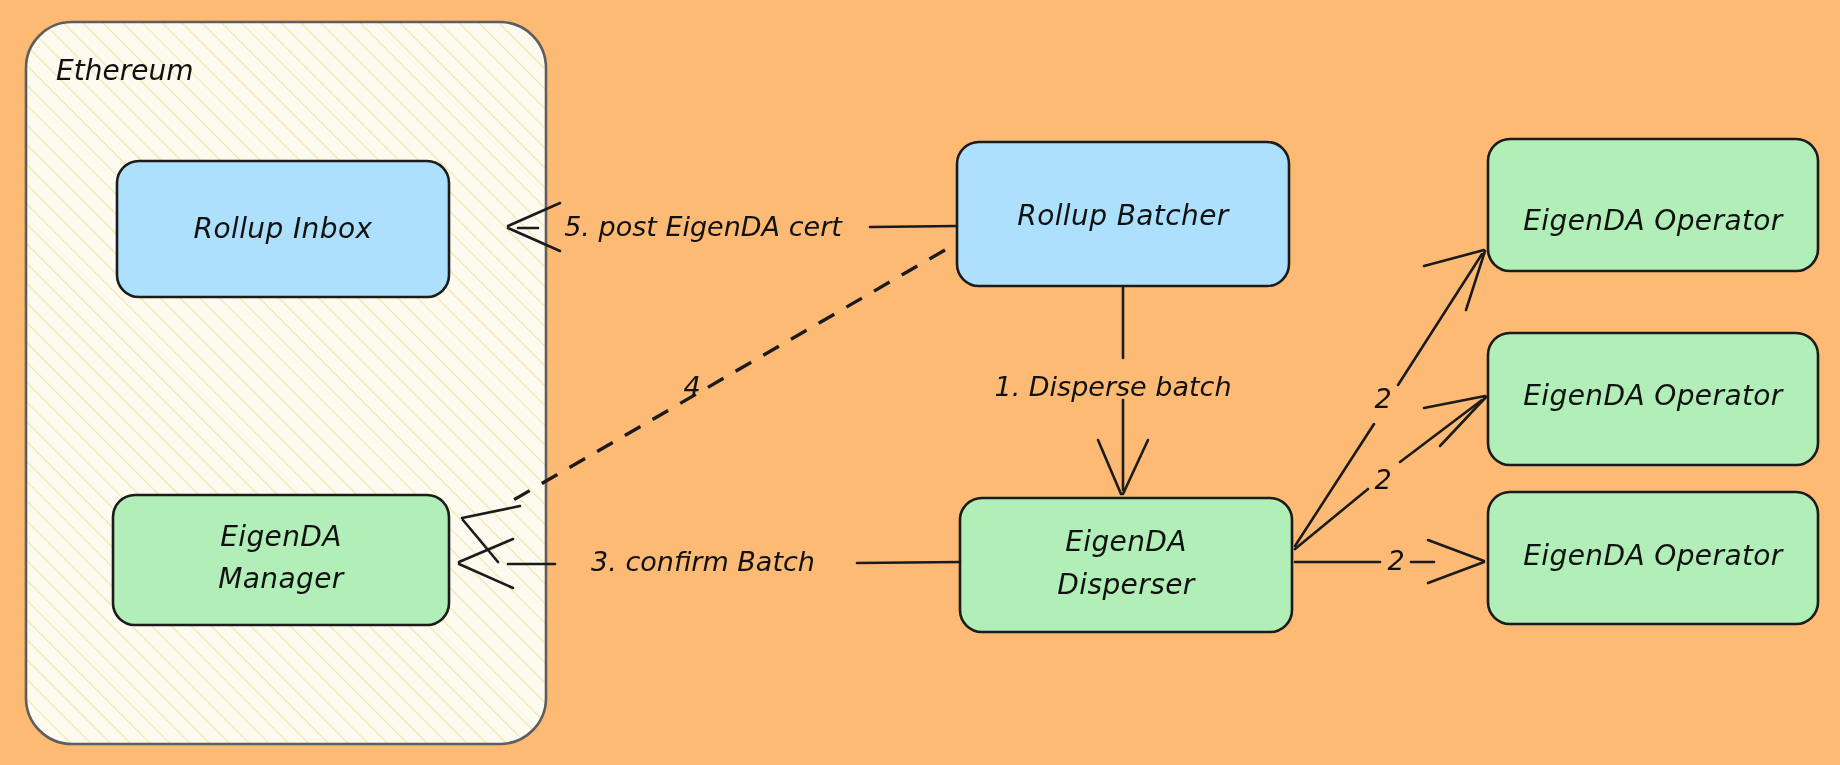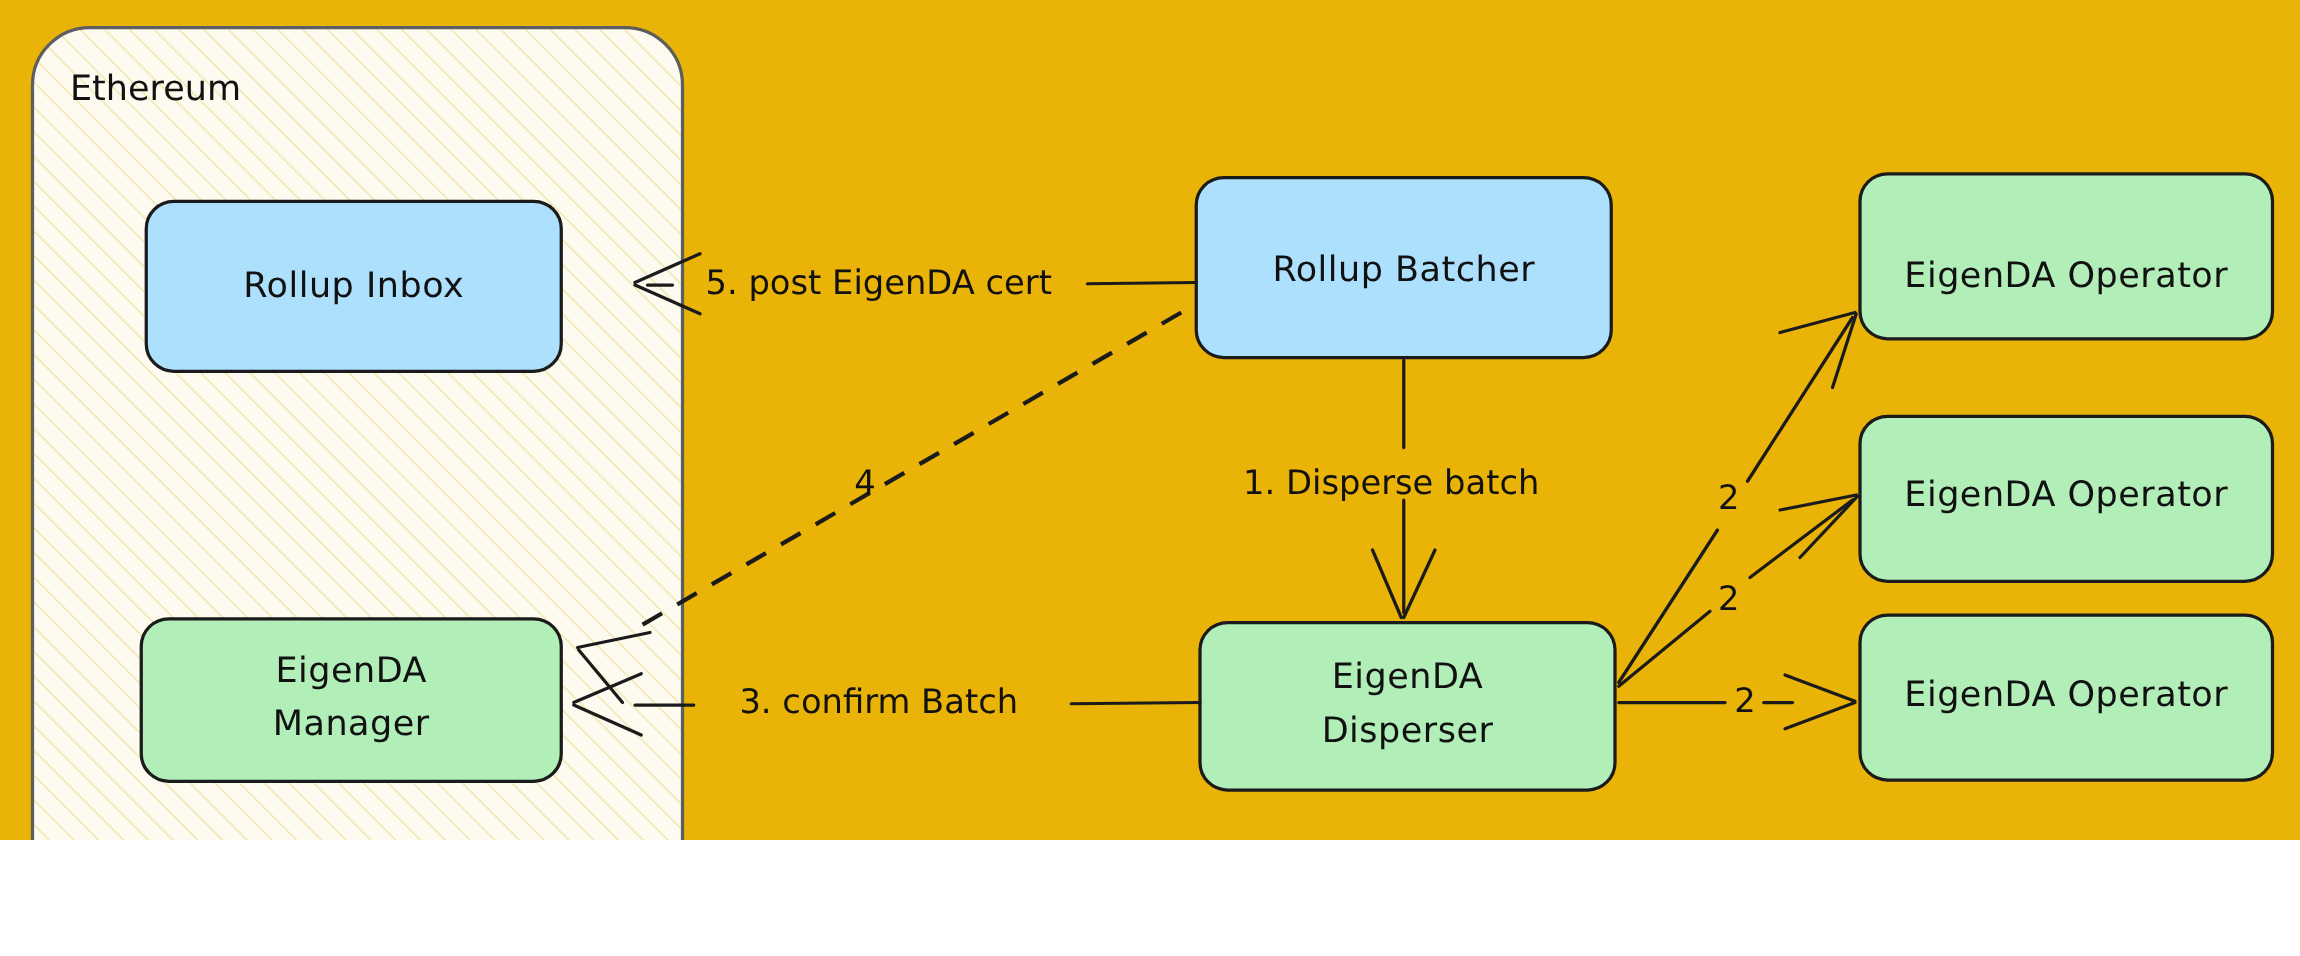--- a/index.html
+++ b/index.html
@@ -6,23 +6,24 @@
     margin: 0;
     padding: 0;
     background: #ffffff;
   }
   body {
     font-family: "DejaVu Sans", sans-serif;
   }
   #canvas {
     position: relative;
     width: 1840px;
-    height: 672px;
-    background: #eab308;
+    height: 765px;
+    background: #fdba74;
     overflow: hidden;
+    font-style: italic;
   }
   #diagram-svg {
     position: absolute;
     left: 0;
     top: 0;
     width: 1840px;
     height: 765px;
   }
   .node-label {
     font-family: "DejaVu Sans", sans-serif;

